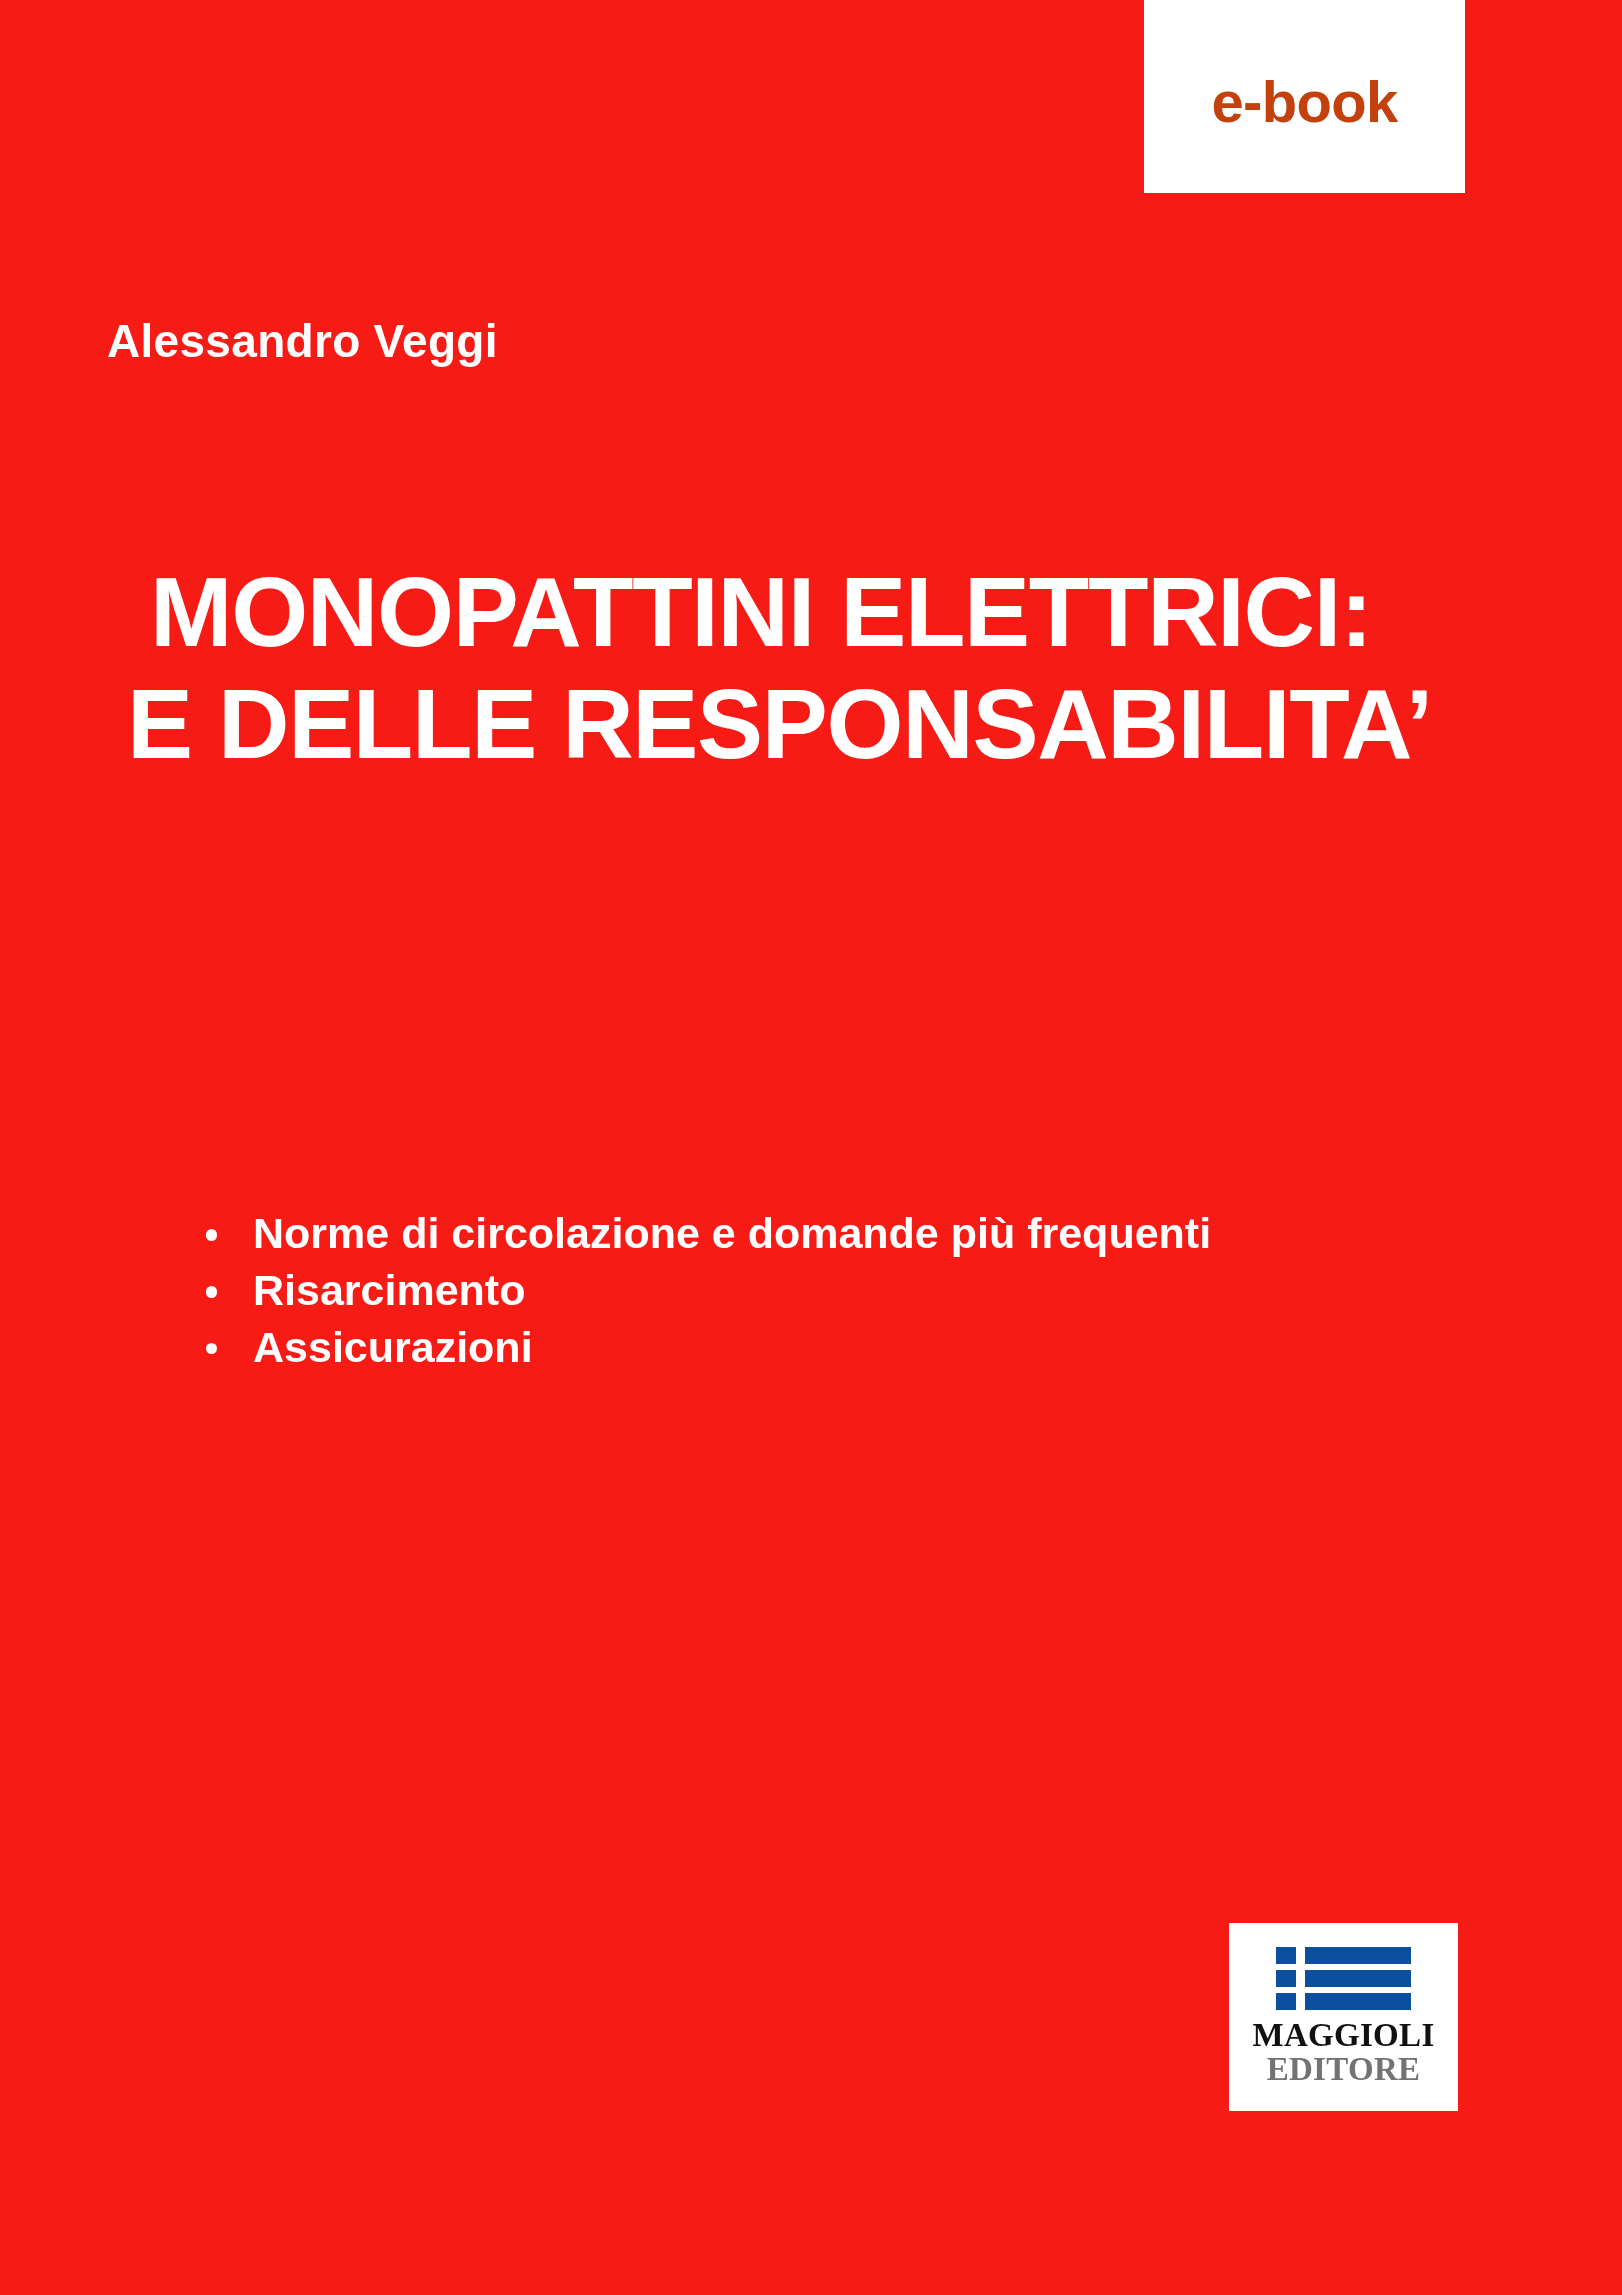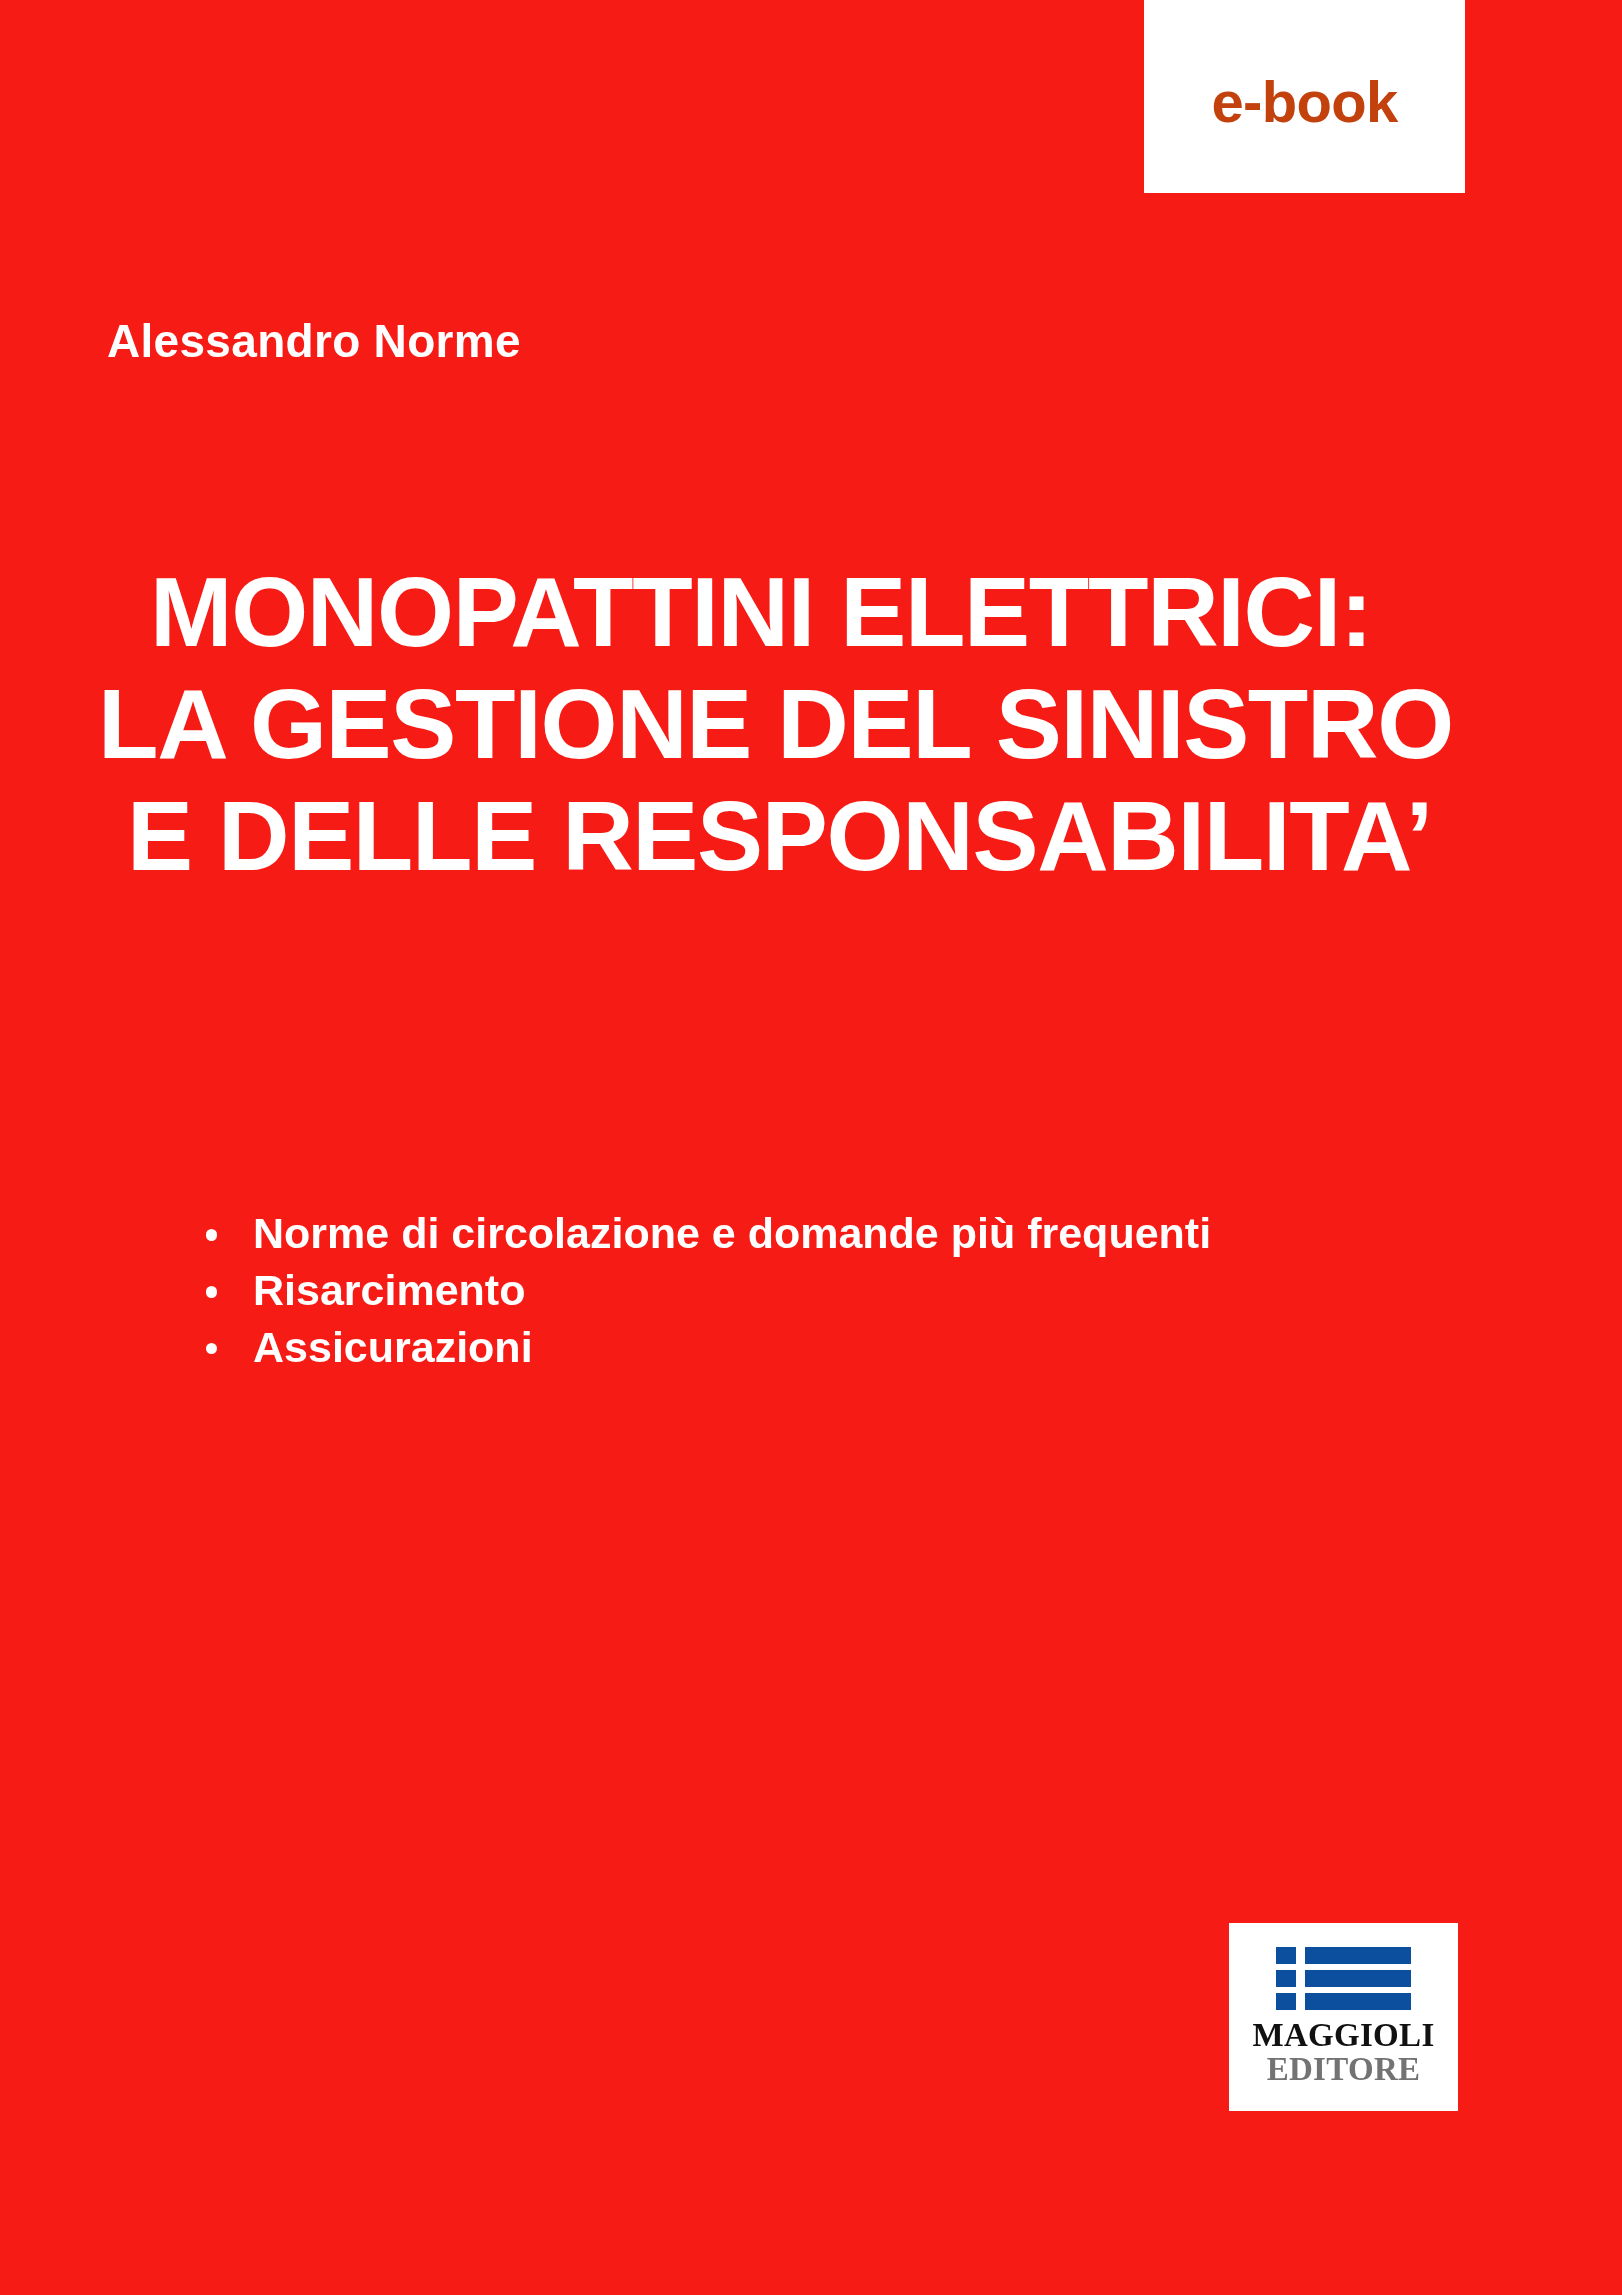--- a/index.html
+++ b/index.html
@@ -166,25 +166,24 @@
 </style>
 </head>
 <body>
 
 <div class="cover">
 
   <div class="ebook-badge">
     <span>e-book</span>
   </div>
 
-  <div class="author">Alessandro Norme</div>
+  <div class="author">Alessandro Veggi</div>
 
   <div class="title">
     <span class="title-line l1">MONOPATTINI ELETTRICI:</span>
-    <span class="title-line l2">LA GESTIONE DEL SINISTRO</span>
     <span class="title-line l3">E DELLE RESPONSABILITA’</span>
   </div>
 
   <ul class="bullets">
     <li>Norme di circolazione e domande più frequenti</li>
     <li>Risarcimento</li>
     <li>Assicurazioni</li>
   </ul>
 
   <div class="logo-box">

